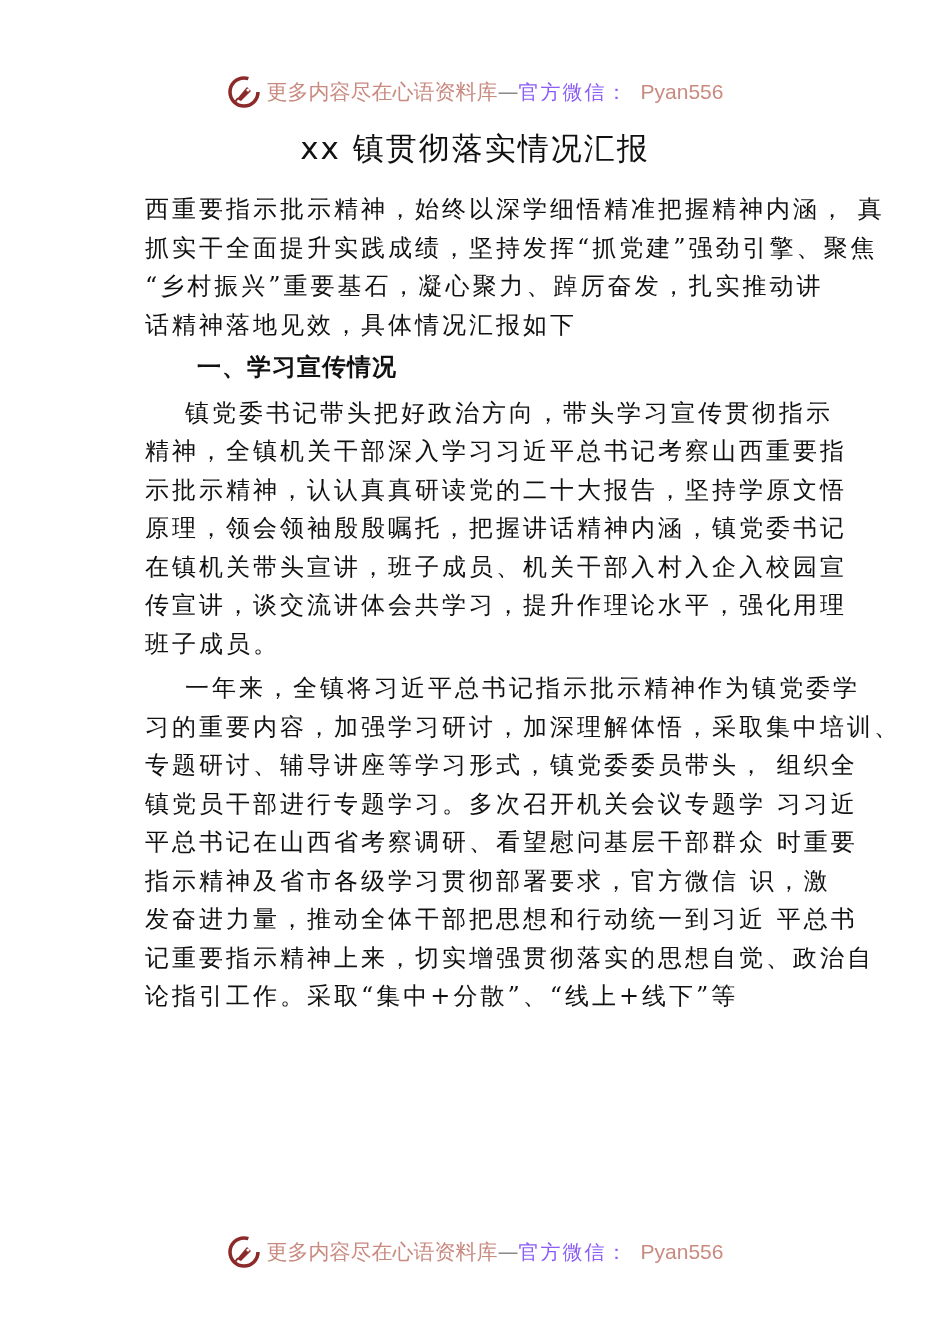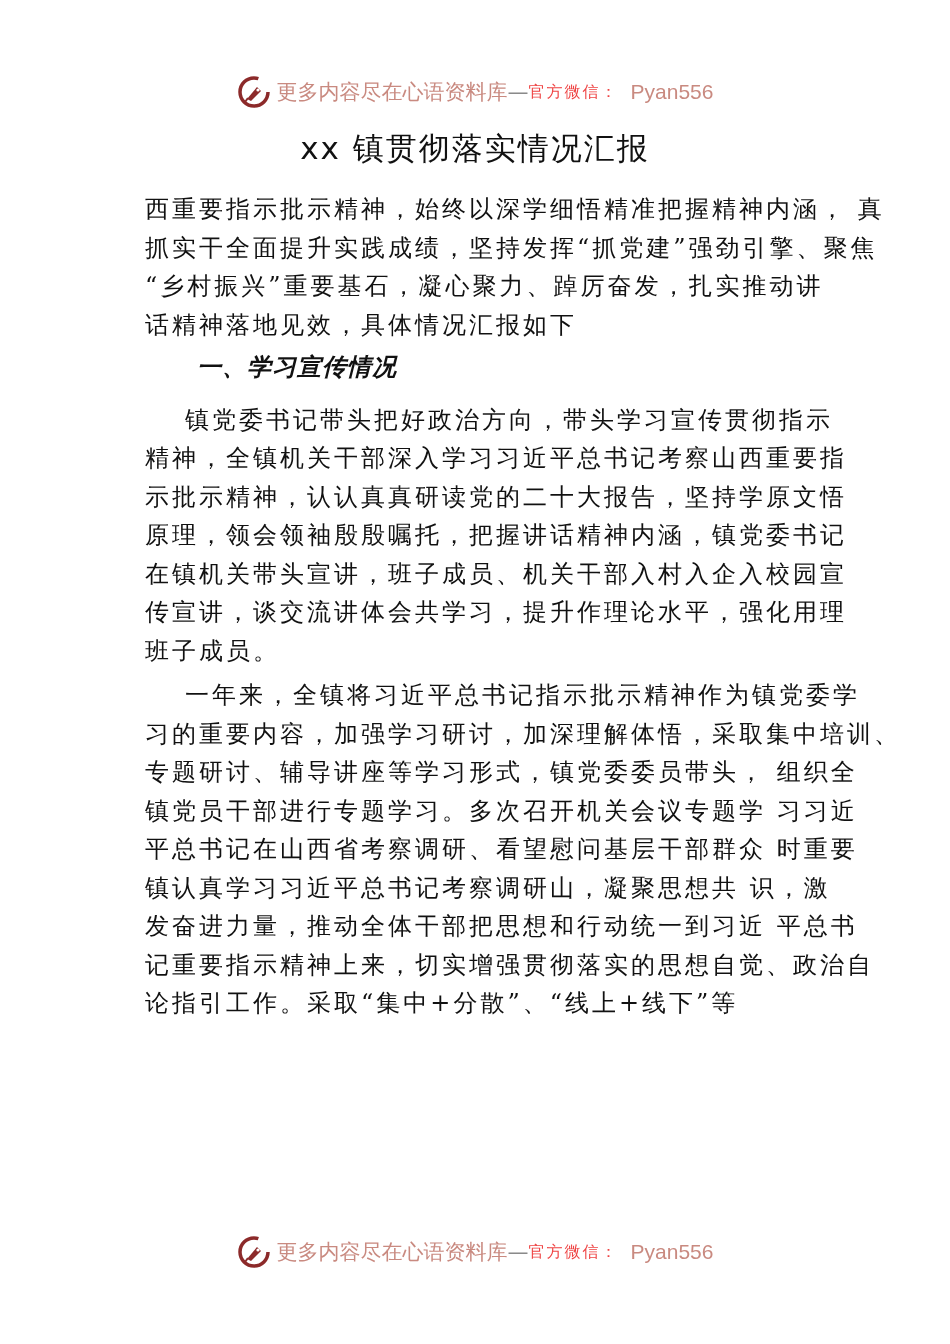--- a/index.html
+++ b/index.html
@@ -37,23 +37,23 @@
     font-family: Liberation Mono, monospace;
     font-size: 21px;
     letter-spacing: 0px;
   }
   .wm-dash {
     color: #8a8a8a;
     font-size: 21px;
     font-family: "DejaVu Sans", sans-serif;
   }
   .wm-gray {
-    color: #ef4444;
+    color: #8b5cf6;
     font-family: "DejaVu Serif", "Liberation Serif", serif;
-    font-size: 16px;
+    font-size: 20px;
     letter-spacing: 2px;
   }
   .wm-id {
     color: #c98a80;
     font-family: "Liberation Sans", sans-serif;
     font-size: 21px;
     margin-left: 12px;
   }
   .title {
     position: absolute;
@@ -115,39 +115,39 @@
 <div class="title">xx 镇贯彻落实情况汇报</div>
 
 <div class="content">
   <p class="para" style="margin-top:0;">
     <span class="line">西重要指示批示精神，始终以深学细悟精准把握精神内涵，  真</span>
     <span class="line">抓实干全面提升实践成绩，坚持发挥“抓党建”强劲引擎、聚焦</span>
     <span class="line">“乡村振兴”重要基石，凝心聚力、踔厉奋发，扎实推动讲</span>
     <span class="line">话精神落地见效，具体情况汇报如下</span>
   </p>
 
-  <p class="heading" style="margin-top:4px;font-style:italic;">一、学习宣传情况</p>
+  <p class="heading" style="margin-top:4px;">一、学习宣传情况</p>
 
-  <p class="para" style="margin-top:14px;">
+  <p class="para" style="margin-top:7px;">
     <span class="line indent">镇党委书记带头把好政治方向，带头学习宣传贯彻指示</span>
     <span class="line">精神，全镇机关干部深入学习习近平总书记考察山西重要指</span>
     <span class="line">示批示精神，认认真真研读党的二十大报告，坚持学原文悟</span>
     <span class="line">原理，领会领袖殷殷嘱托，把握讲话精神内涵，镇党委书记</span>
     <span class="line">在镇机关带头宣讲，班子成员、机关干部入村入企入校园宣</span>
     <span class="line">传宣讲，谈交流讲体会共学习，提升作理论水平，强化用理</span>
     <span class="line">班子成员。</span>
   </p>
 
   <p class="para" style="margin-top:6px;">
     <span class="line indent">一年来，全镇将习近平总书记指示批示精神作为镇党委学</span>
     <span class="line">习的重要内容，加强学习研讨，加深理解体悟，采取集中培训、</span>
     <span class="line">专题研讨、辅导讲座等学习形式，镇党委委员带头，  组织全</span>
     <span class="line">镇党员干部进行专题学习。多次召开机关会议专题学 习习近</span>
     <span class="line">平总书记在山西省考察调研、看望慰问基层干部群众 时重要</span>
-    <span class="line">镇认真学习习近平总书记考察调研山，凝聚思想共 识，激</span>
+    <span class="line">指示精神及省市各级学习贯彻部署要求，官方微信 识，激</span>
     <span class="line">发奋进力量，推动全体干部把思想和行动统一到习近 平总书</span>
     <span class="line">记重要指示精神上来，切实增强贯彻落实的思想自觉、政治自</span>
     <span class="line">论指引工作。采取“集中+分散”、“线上+线下”等</span>
   </p>
 </div>
 
 <div class="watermark bottom">
   <span class="wm-logo">
     <svg width="34" height="34" viewBox="0 0 34 34">
       <circle cx="17" cy="17" r="14" fill="none" stroke="#8c2a2a" stroke-width="3.5" stroke-dasharray="70 18"></circle>

